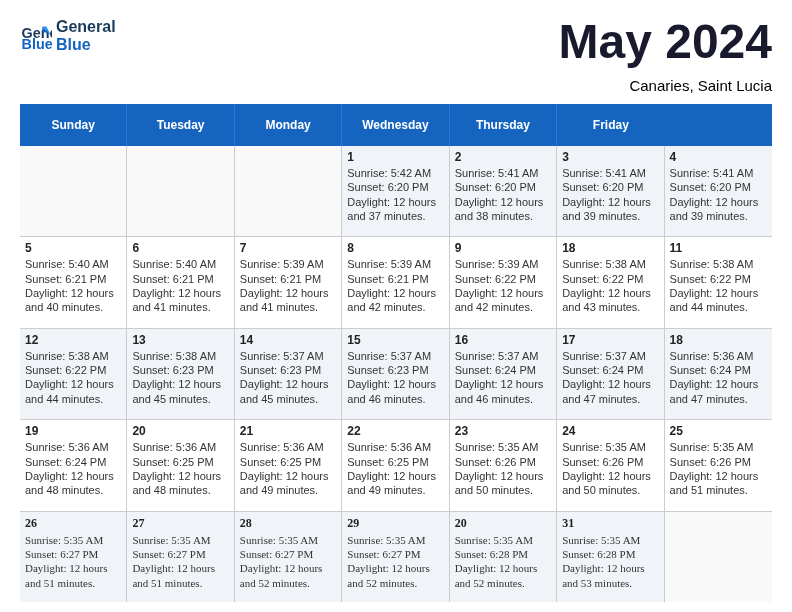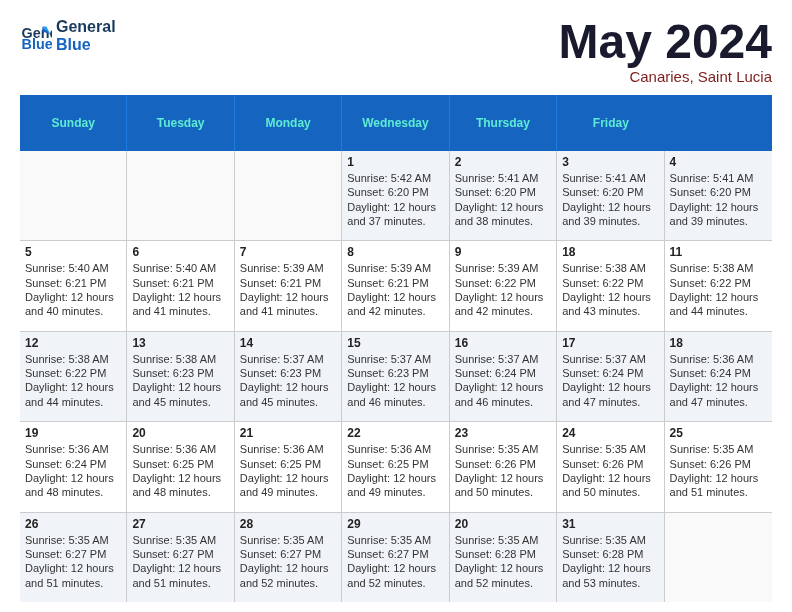--- a/index.html
+++ b/index.html
@@ -36,54 +36,54 @@
       text-align: right;
     }
     .month-title {
       font-size: 48px;
       font-weight: bold;
       color: #1a1a2e;
       line-height: 1;
     }
     .subtitle {
       font-size: 15px;
-      color: #7f1d1d;
-      margin-top: 2px;
+      color: #000000;
+      margin-top: 11px;
     }
     .calendar {
       flex: 1;
       display: flex;
       flex-direction: column;
     }
     .cal-header {
       display: grid;
       grid-template-columns: repeat(7, 1fr);
       background: #1565c0;
     }
     .cal-header-cell {
-      color: #5eead4;
+      color: #ffffff;
       font-size: 12px;
       font-weight: bold;
-      padding: 21px 4px;
+      padding: 14px 4px;
       text-align: center;
       border-right: 1px solid #1e7be0;
     }
     .cal-header-cell:last-child { border-right: none; }
     .cal-body {
       flex: 1;
       display: flex;
       flex-direction: column;
     }
     .cal-row {
       display: grid;
       grid-template-columns: repeat(7, 1fr);
       flex: 1;
       border-bottom: 1px solid #ccc;
     }
-    .cal-row:last-child { border-bottom: none; }
+    .cal-row:last-child { border-bottom: none; font-family: Liberation Serif, serif; }
     .cal-cell {
       border-right: 1px solid #ccc;
       padding: 4px 5px;
       font-size: 9.5px;
       color: #222;
       background: #fff;
       display: flex;
       flex-direction: column;
       min-height: 0;
     }

